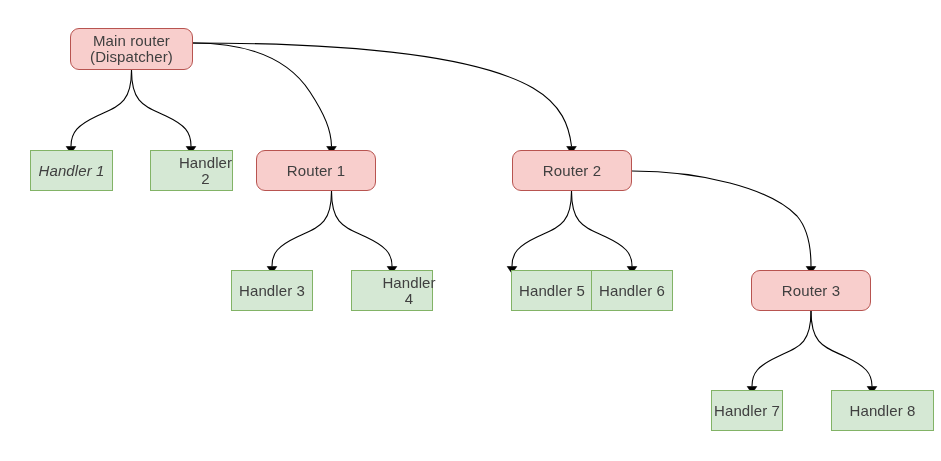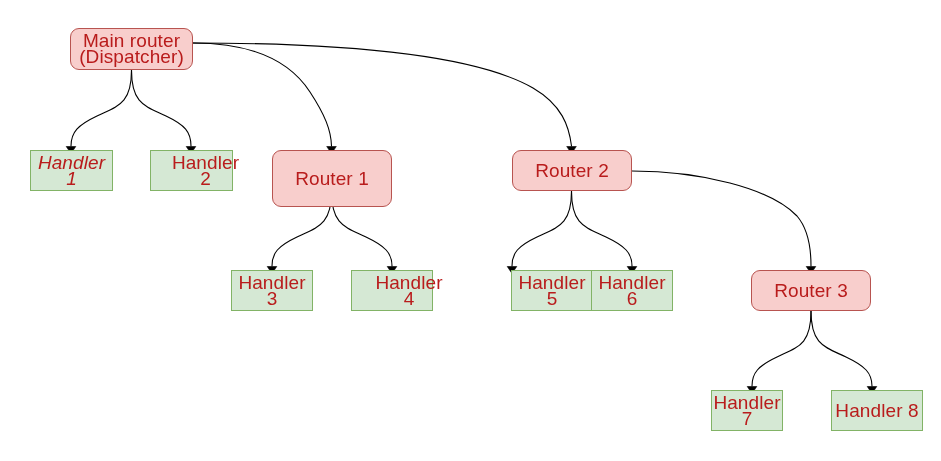--- a/index.html
+++ b/index.html
@@ -29,23 +29,23 @@
     height: 461px;
     overflow: visible;
   }
   .node {
     position: absolute;
     box-sizing: border-box;
     display: flex;
     align-items: center;
     justify-content: center;
     text-align: center;
-    font-size: 19px;
+    font-size: 15px;
     line-height: 16px;
-    color: #b91c1c;
+    color: #404040;
     letter-spacing: 0.1px;
     white-space: pre-line;
   }
   .node-router {
     background: #f8cecc;
     border: 1px solid #b85450;
     border-radius: 9px;
   }
   .node-handler {
     background: #d5e8d4;
@@ -98,24 +98,24 @@
         <polygon class="arrow-head" points="747.2,386.5 752,393.5 756.8,386.5"></polygon>
         <polygon class="arrow-head" points="867.2,386.5 872,393.5 876.8,386.5"></polygon>
       </g>
   </svg>
 
   <div id="nodes-layer">
       <div class="node node-router" style="left: 70px; top: 28px; width: 123px; height: 42px;"><span>Main router
 (Dispatcher)</span></div>
       <div class="node node-handler" style="left: 30px; top: 150px; width: 83px; height: 41px; font-style: italic;"><span>Handler 1</span></div>
       <div class="node node-handler" style="left: 150px; top: 150px; width: 83px; height: 41px; padding-left: 28px;"><span>Handler 2</span></div>
-      <div class="node node-router" style="left: 272px; top: 150px; width: 120px; height: 57px;"><span>Router 1</span></div>
+      <div class="node node-router" style="left: 256px; top: 150px; width: 120px; height: 41px;"><span>Router 1</span></div>
       <div class="node node-router" style="left: 512px; top: 150px; width: 120px; height: 41px;"><span>Router 2</span></div>
       <div class="node node-handler" style="left: 231px; top: 270px; width: 82px; height: 41px;"><span>Handler 3</span></div>
       <div class="node node-handler" style="left: 351px; top: 270px; width: 82px; height: 41px; padding-left: 34px;"><span>Handler 4</span></div>
       <div class="node node-handler" style="left: 471px; top: 270px; width: 82px; height: 41px; margin-left: 40px;"><span>Handler 5</span></div>
       <div class="node node-handler" style="left: 591px; top: 270px; width: 82px; height: 41px;"><span>Handler 6</span></div>
       <div class="node node-router" style="left: 751px; top: 270px; width: 120px; height: 41px;"><span>Router 3</span></div>
       <div class="node node-handler" style="left: 711px; top: 390px; width: 72px; height: 41px; justify-content: center;"><span>Handler 7</span></div>
-      <div class="node node-handler" style="left: 831px; top: 390px; width: 92px; height: 41px;"><span>Handler 8</span></div>
+      <div class="node node-handler" style="left: 831px; top: 390px; width: 103px; height: 41px;"><span>Handler 8</span></div>
     </div>
 
 </div>
 
 </body></html>

